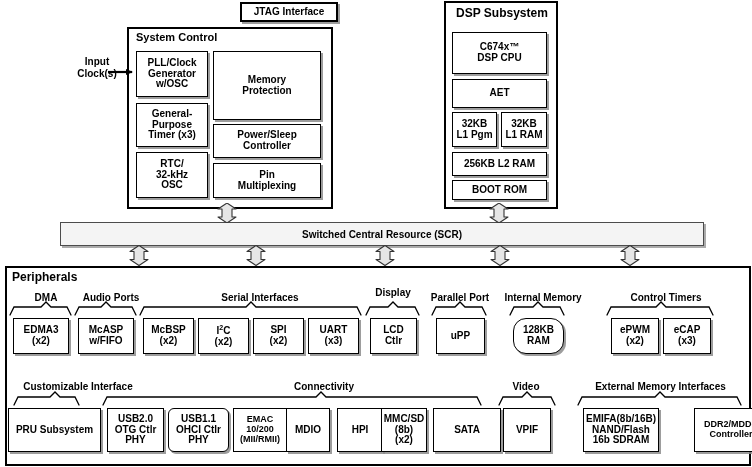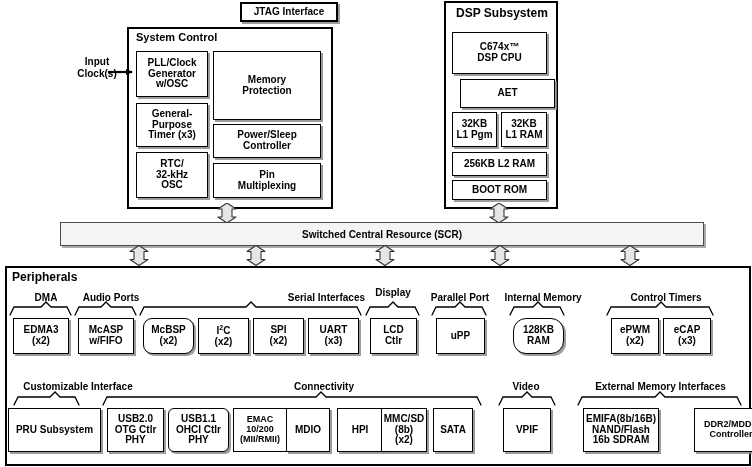--- a/index.html
+++ b/index.html
@@ -119,47 +119,47 @@
   <div class="blk b1" style="left:213px;top:124px;width:108px;height:34px;">Power/Sleep
 Controller</div>
   <div class="blk b1" style="left:213px;top:163px;width:108px;height:35px;">Pin
 Multiplexing</div>
 
   <div class="b2" style="position:absolute;left:444px;top:1px;width:110px;height:204px;"></div>
   <div class="ctitle" style="left:456px;top:6px;font-size:12px;">DSP Subsystem</div>
 
   <div class="blk b1" style="left:452px;top:32px;width:95px;height:42px;">C674x™
 DSP CPU</div>
-  <div class="blk b1" style="left:452px;top:79px;width:95px;height:29px;margin-left:8px;">AET</div>
+  <div class="blk b1" style="left:452px;top:79px;width:95px;height:29px;">AET</div>
   <div class="blk b1" style="left:452px;top:112px;width:45px;height:35px;">32KB
 L1 Pgm</div>
   <div class="blk b1" style="left:501px;top:112px;width:46px;height:35px;">32KB
 L1 RAM</div>
   <div class="blk b1" style="left:452px;top:152px;width:95px;height:24px;">256KB L2 RAM</div>
   <div class="blk b1" style="left:452px;top:180px;width:95px;height:20px;">BOOT ROM</div>
 
   <div class="scrbar" style="left:60px;top:222px;width:644px;height:24px;">Switched Central Resource (SCR)</div>
 
   <div class="b2" style="position:absolute;left:5px;top:266px;width:742px;height:196px;"></div>
   <div class="ctitle" style="left:12px;top:270px;font-size:12px;">Peripherals</div>
 
   <div class="gcap" style="left:12px;top:292px;width:68px;">DMA</div>
   <div class="gcap" style="left:72px;top:292px;width:78px;">Audio Ports</div>
-  <div class="gcap" style="left:155px;top:292px;width:210px;text-align:right;">Serial Interfaces</div>
+  <div class="gcap" style="left:155px;top:292px;width:210px;">Serial Interfaces</div>
   <div class="gcap" style="left:363px;top:287px;width:60px;">Display</div>
   <div class="gcap" style="left:424px;top:292px;width:72px;">Parallel Port</div>
   <div class="gcap" style="left:498px;top:292px;width:90px;">Internal Memory</div>
   <div class="gcap" style="left:602px;top:292px;width:128px;">Control Timers</div>
 
   <div class="blk b1" style="left:13px;top:318px;width:56px;height:36px;">EDMA3
 (x2)</div>
   <div class="blk b1" style="left:78px;top:318px;width:56px;height:36px;">McASP
 w/FIFO</div>
 
-  <div class="blk b1" style="left:143px;top:318px;width:51px;height:36px;border-radius:9px;">McBSP
+  <div class="blk b1" style="left:143px;top:318px;width:51px;height:36px;">McBSP
 (x2)</div>
 
   <div class="blk b1" style="left:198px;top:318px;width:51px;height:36px;">
     <span>I<span class="sup">2</span>C<br>(x2)</span>
   </div>
   <div class="blk b1" style="left:253px;top:318px;width:51px;height:36px;">SPI
 (x2)</div>
   <div class="blk b1" style="left:308px;top:318px;width:51px;height:36px;">UART
 (x3)</div>
 
@@ -188,21 +188,21 @@
 OHCI Ctlr
 PHY</div>
   <div class="blk b1" style="left:233px;top:408px;width:54px;height:44px;font-size:9px;box-shadow:none;">EMAC
 10/200
 (MII/RMII)</div>
   <div class="blk b1" style="left:286px;top:408px;width:44px;height:44px;">MDIO</div>
   <div class="blk b1" style="left:337px;top:408px;width:46px;height:44px;">HPI</div>
   <div class="blk b1" style="left:381px;top:408px;width:46px;height:44px;">MMC/SD
 (8b)
 (x2)</div>
-  <div class="blk b1" style="left:433px;top:408px;width:40px;height:44px;">SATA</div>
+  <div class="blk b1" style="left:433px;top:408px;width:68px;height:44px;">SATA</div>
 
   <div class="blk b1" style="left:503px;top:408px;width:48px;height:44px;">VPIF</div>
 
   <div class="blk b1" style="left:583px;top:408px;width:76px;height:44px;font-size:10px;">EMIFA(8b/16B)
 NAND/Flash
 16b SDRAM</div>
   <div class="blk b1" style="left:662px;top:408px;width:74px;height:44px;font-size:9px;margin-left:32px;">DDR2/MDDR
 Controller</div>
 
   <svg class="ov" viewBox="0 0 752 467" xmlns="http://www.w3.org/2000/svg">

